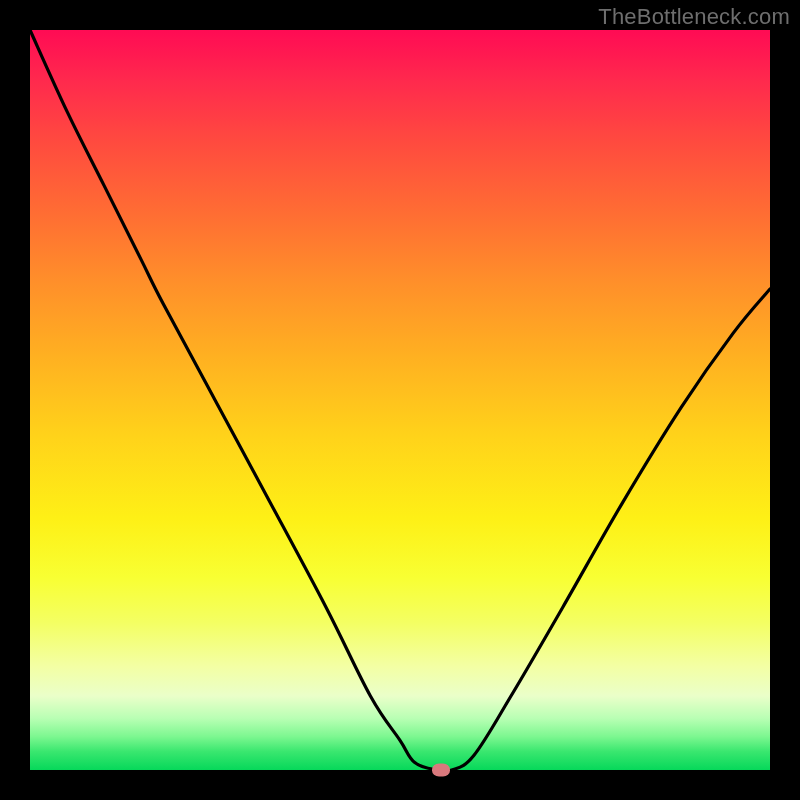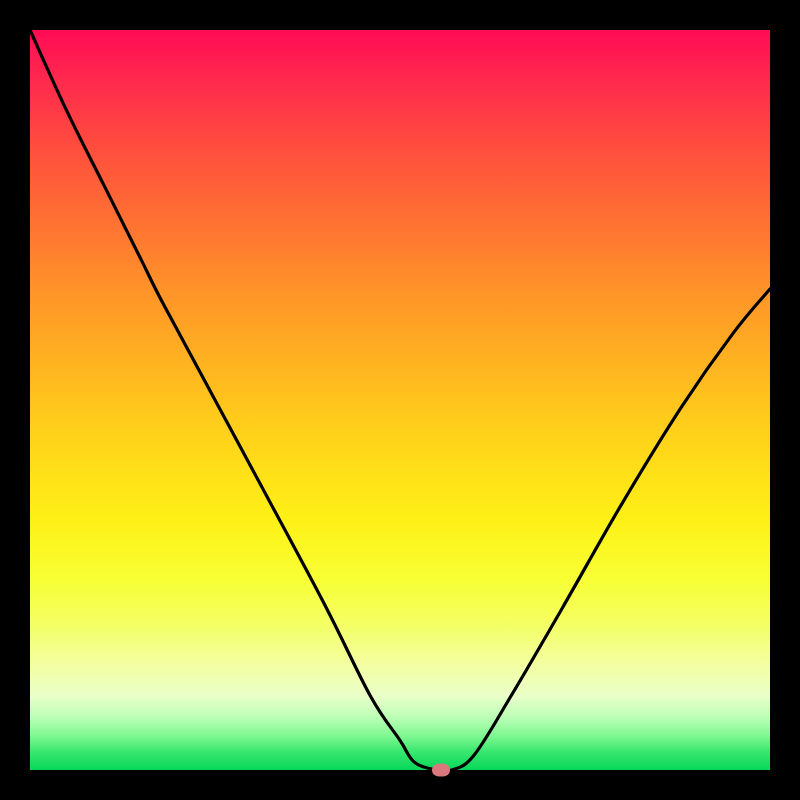--- a/index.html
+++ b/index.html
@@ -69,20 +69,21 @@
     height: 13px;
     border-radius: 7px / 6px;
     background: #d9797d;
     transform: translate(-50%, -50%);
   }
 </style>
 </head>
 <body>
 
 <div class="frame">
+  <div class="watermark">TheBottleneck.com</div>
 
   <div class="plot-area">
     <svg class="curve" viewBox="0 0 740 740" preserveAspectRatio="none">
       <path id="curve-path" fill="none" stroke="#000" stroke-width="3.2" stroke-linecap="round" stroke-linejoin="round" d="M 0.00 0.00 C 6.66 14.65, 23.68 53.43, 37.00 81.40 C 50.32 109.37, 60.68 128.76, 74.00 155.40 C 87.32 182.04, 100.34 208.09, 111.00 229.40 C 121.66 250.71, 119.88 248.49, 133.20 273.80 C 146.52 299.11, 166.35 335.37, 185.00 370.00 C 203.65 404.63, 216.82 428.90, 236.80 466.20 C 256.78 503.50, 277.35 541.24, 296.00 577.20 C 314.65 613.16, 327.08 642.02, 340.40 666.00 C 353.72 689.98, 362.01 698.41, 370.00 710.40 C 377.99 722.39, 378.14 727.27, 384.80 732.60 C 391.46 737.93, 400.34 738.67, 407.00 740.00 C 413.66 741.33, 415.14 742.66, 421.80 740.00 C 428.46 737.34, 433.34 738.52, 444.00 725.20 C 454.66 711.88, 465.02 692.64, 481.00 666.00 C 496.98 639.36, 512.82 611.83, 532.80 577.20 C 552.78 542.57, 570.69 509.56, 592.00 473.60 C 613.31 437.64, 631.22 408.04, 651.20 377.40 C 671.18 346.76, 687.02 324.71, 703.00 303.40 C 718.98 282.09, 733.34 266.99, 740.00 259.00"></path>
     </svg>
     <div id="marker" class="marker" style="left: 410.7px; top: 740px; background: rgb(217, 121, 125);"></div>
   </div>
 </div>
 
 </body></html>

